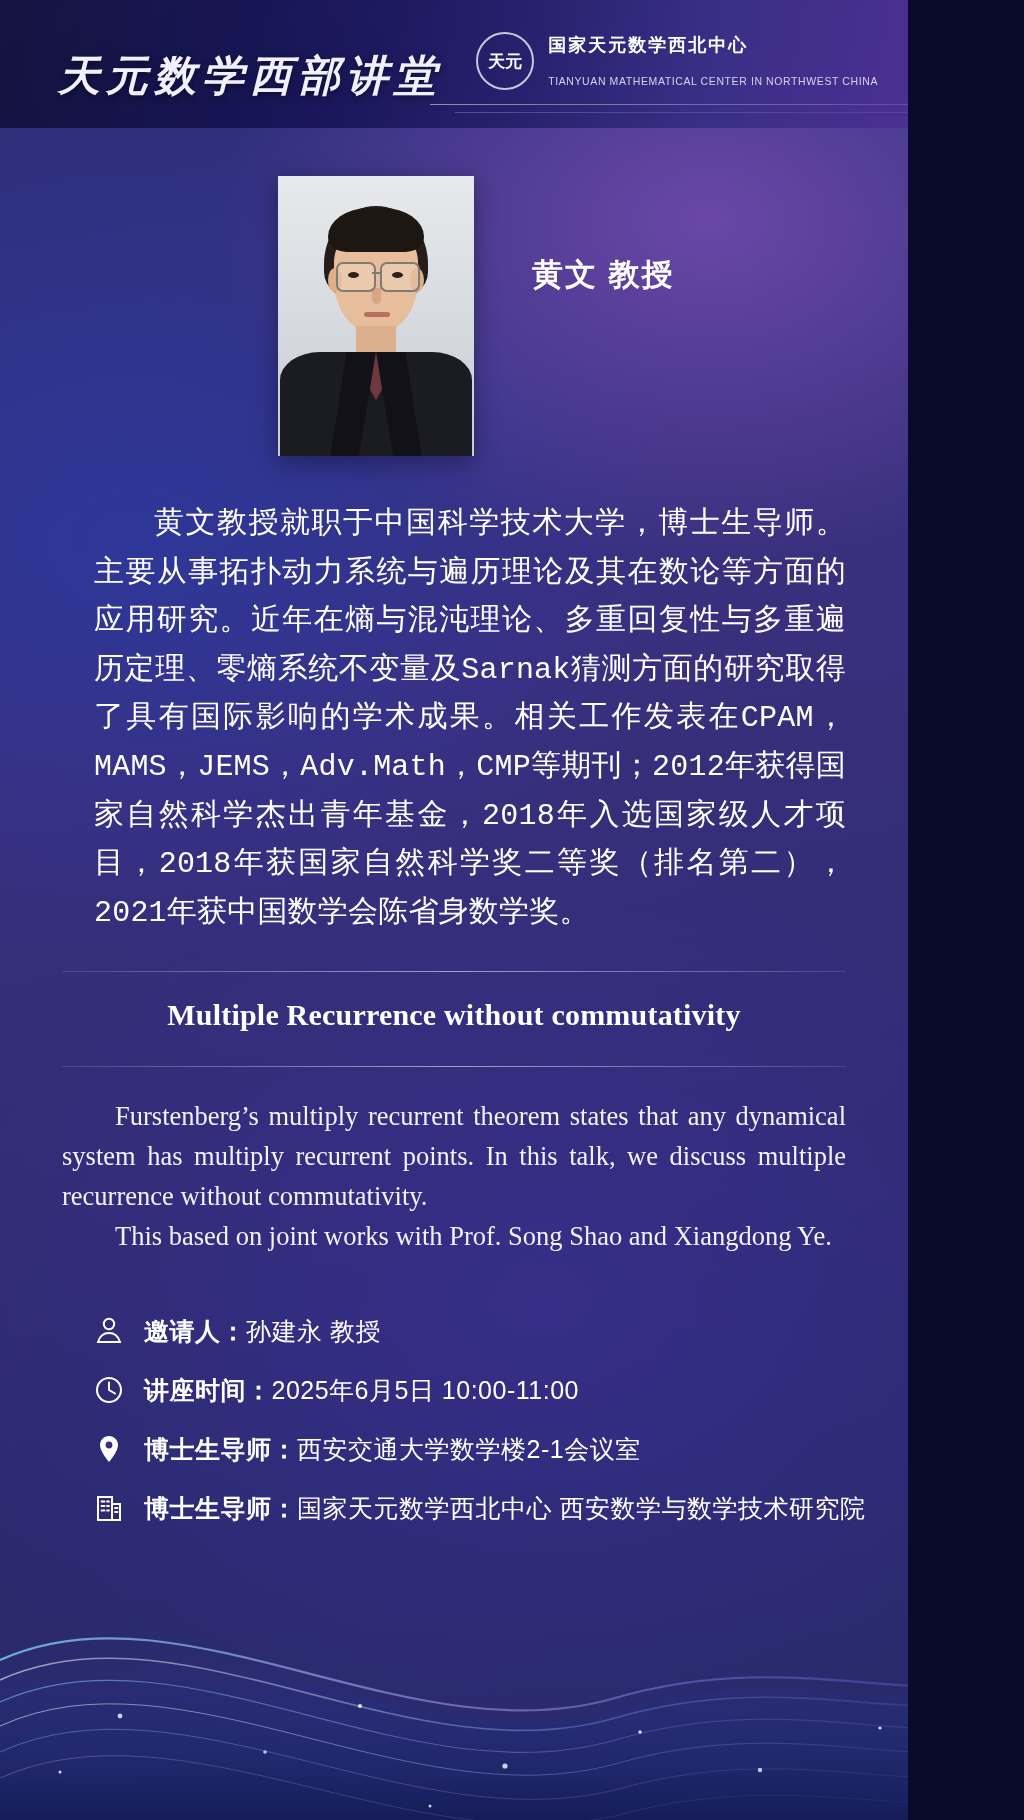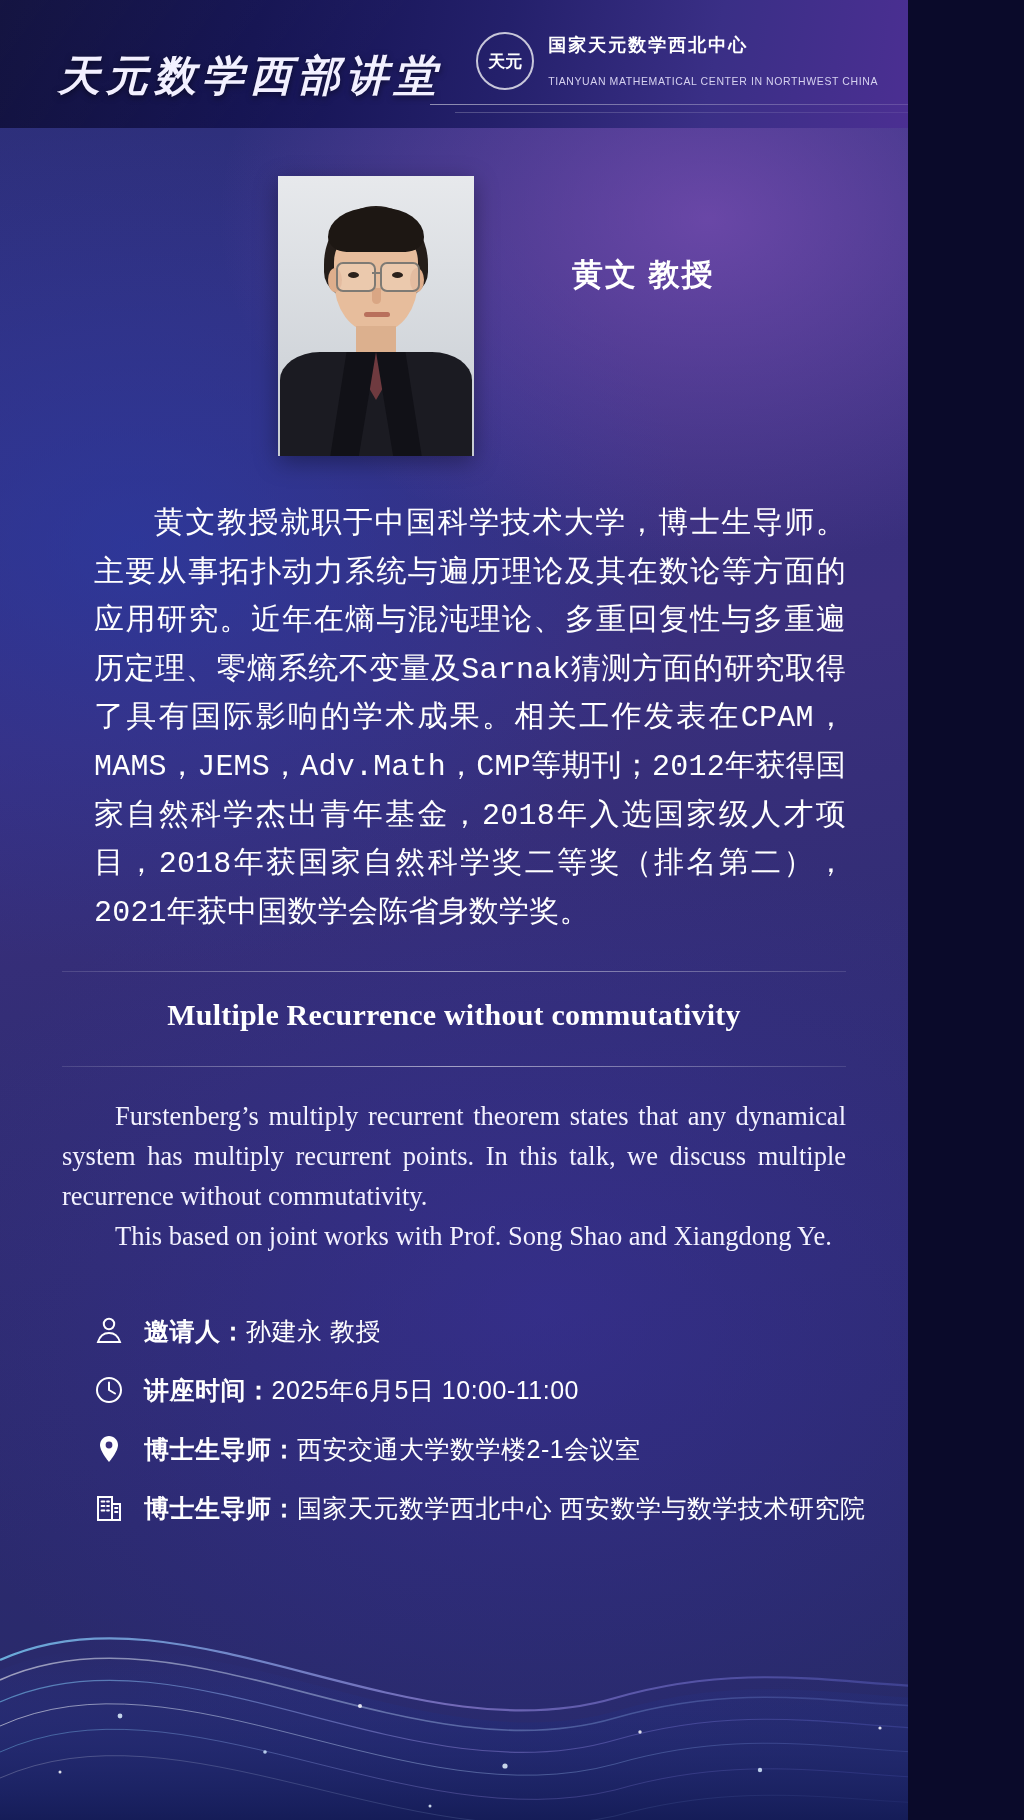--- a/index.html
+++ b/index.html
@@ -103,21 +103,20 @@
     letter-spacing: 0.6px;
     color: #d6d2f0;
     margin-top: 18px;
   }
 
   
   .speaker-row {
     display: flex;
     align-items: flex-start;
     padding: 48px 0 0 0;
-    gap: 40px;
   }
   .portrait-wrap {
     margin-left: 278px;
     width: 196px;
     height: 280px;
     position: relative;
     background: #cfd3d8;
     overflow: hidden;
     box-shadow: 0 6px 22px rgba(0,0,0,0.35);
   }

